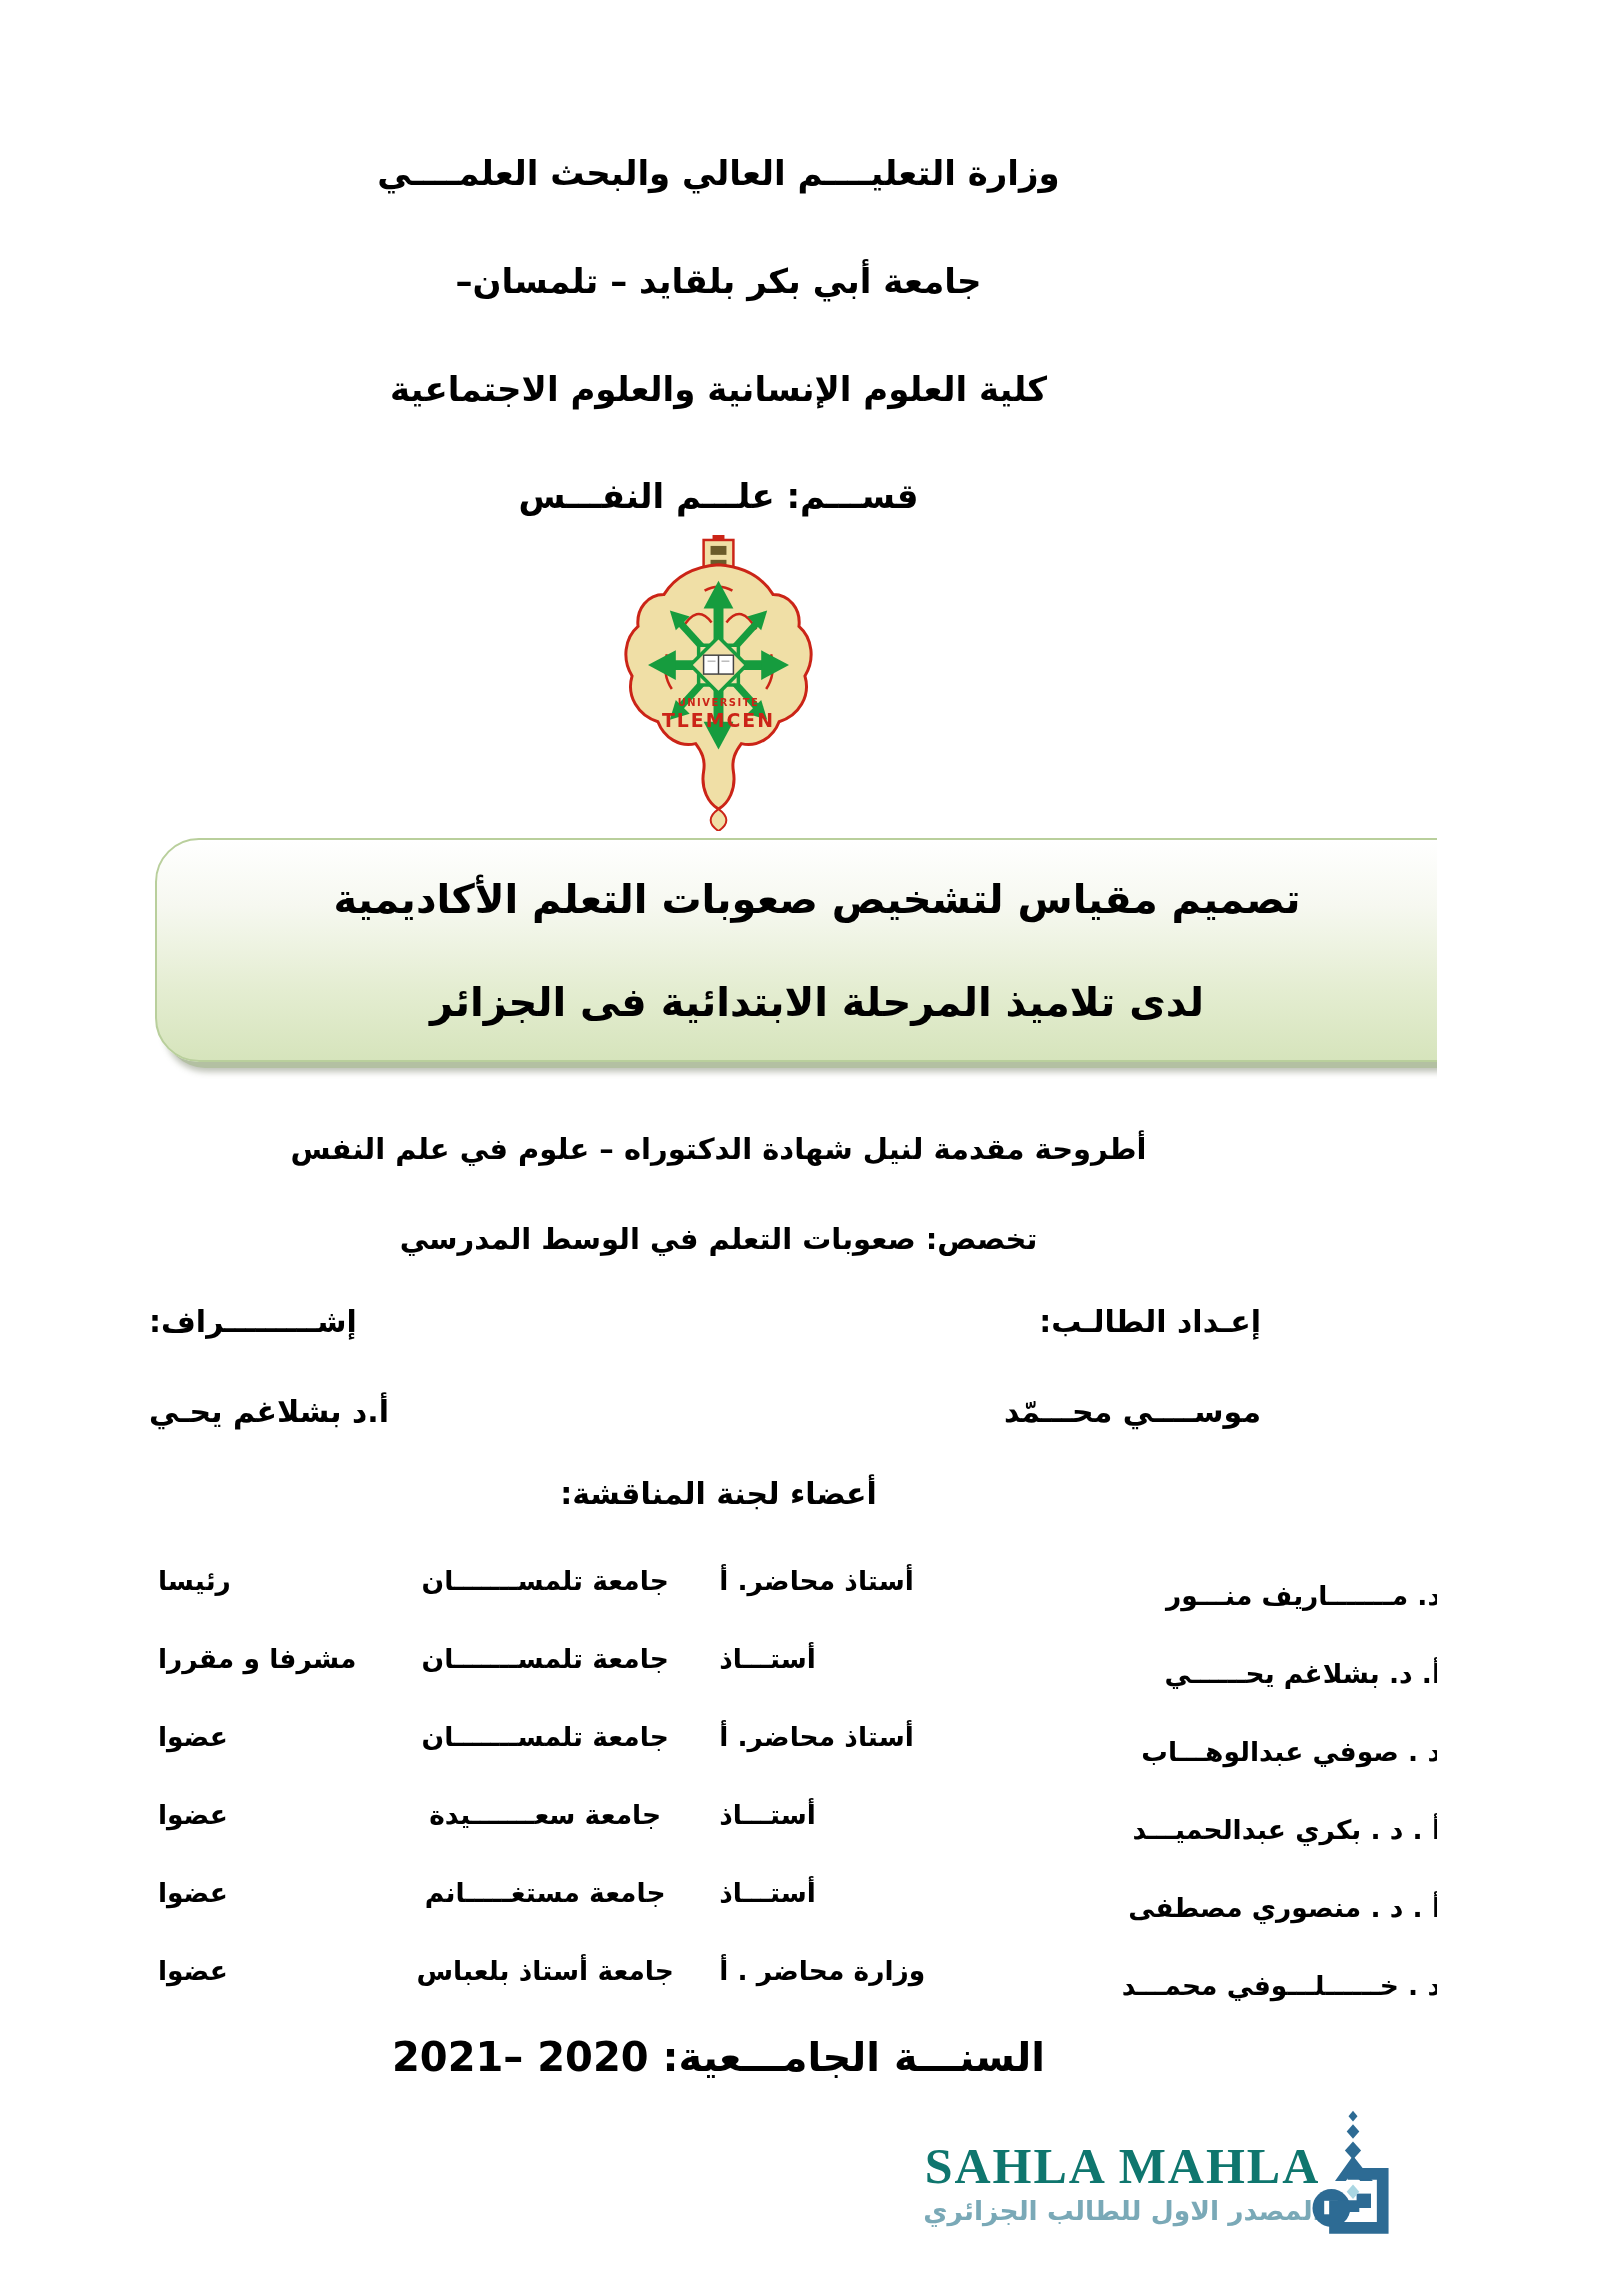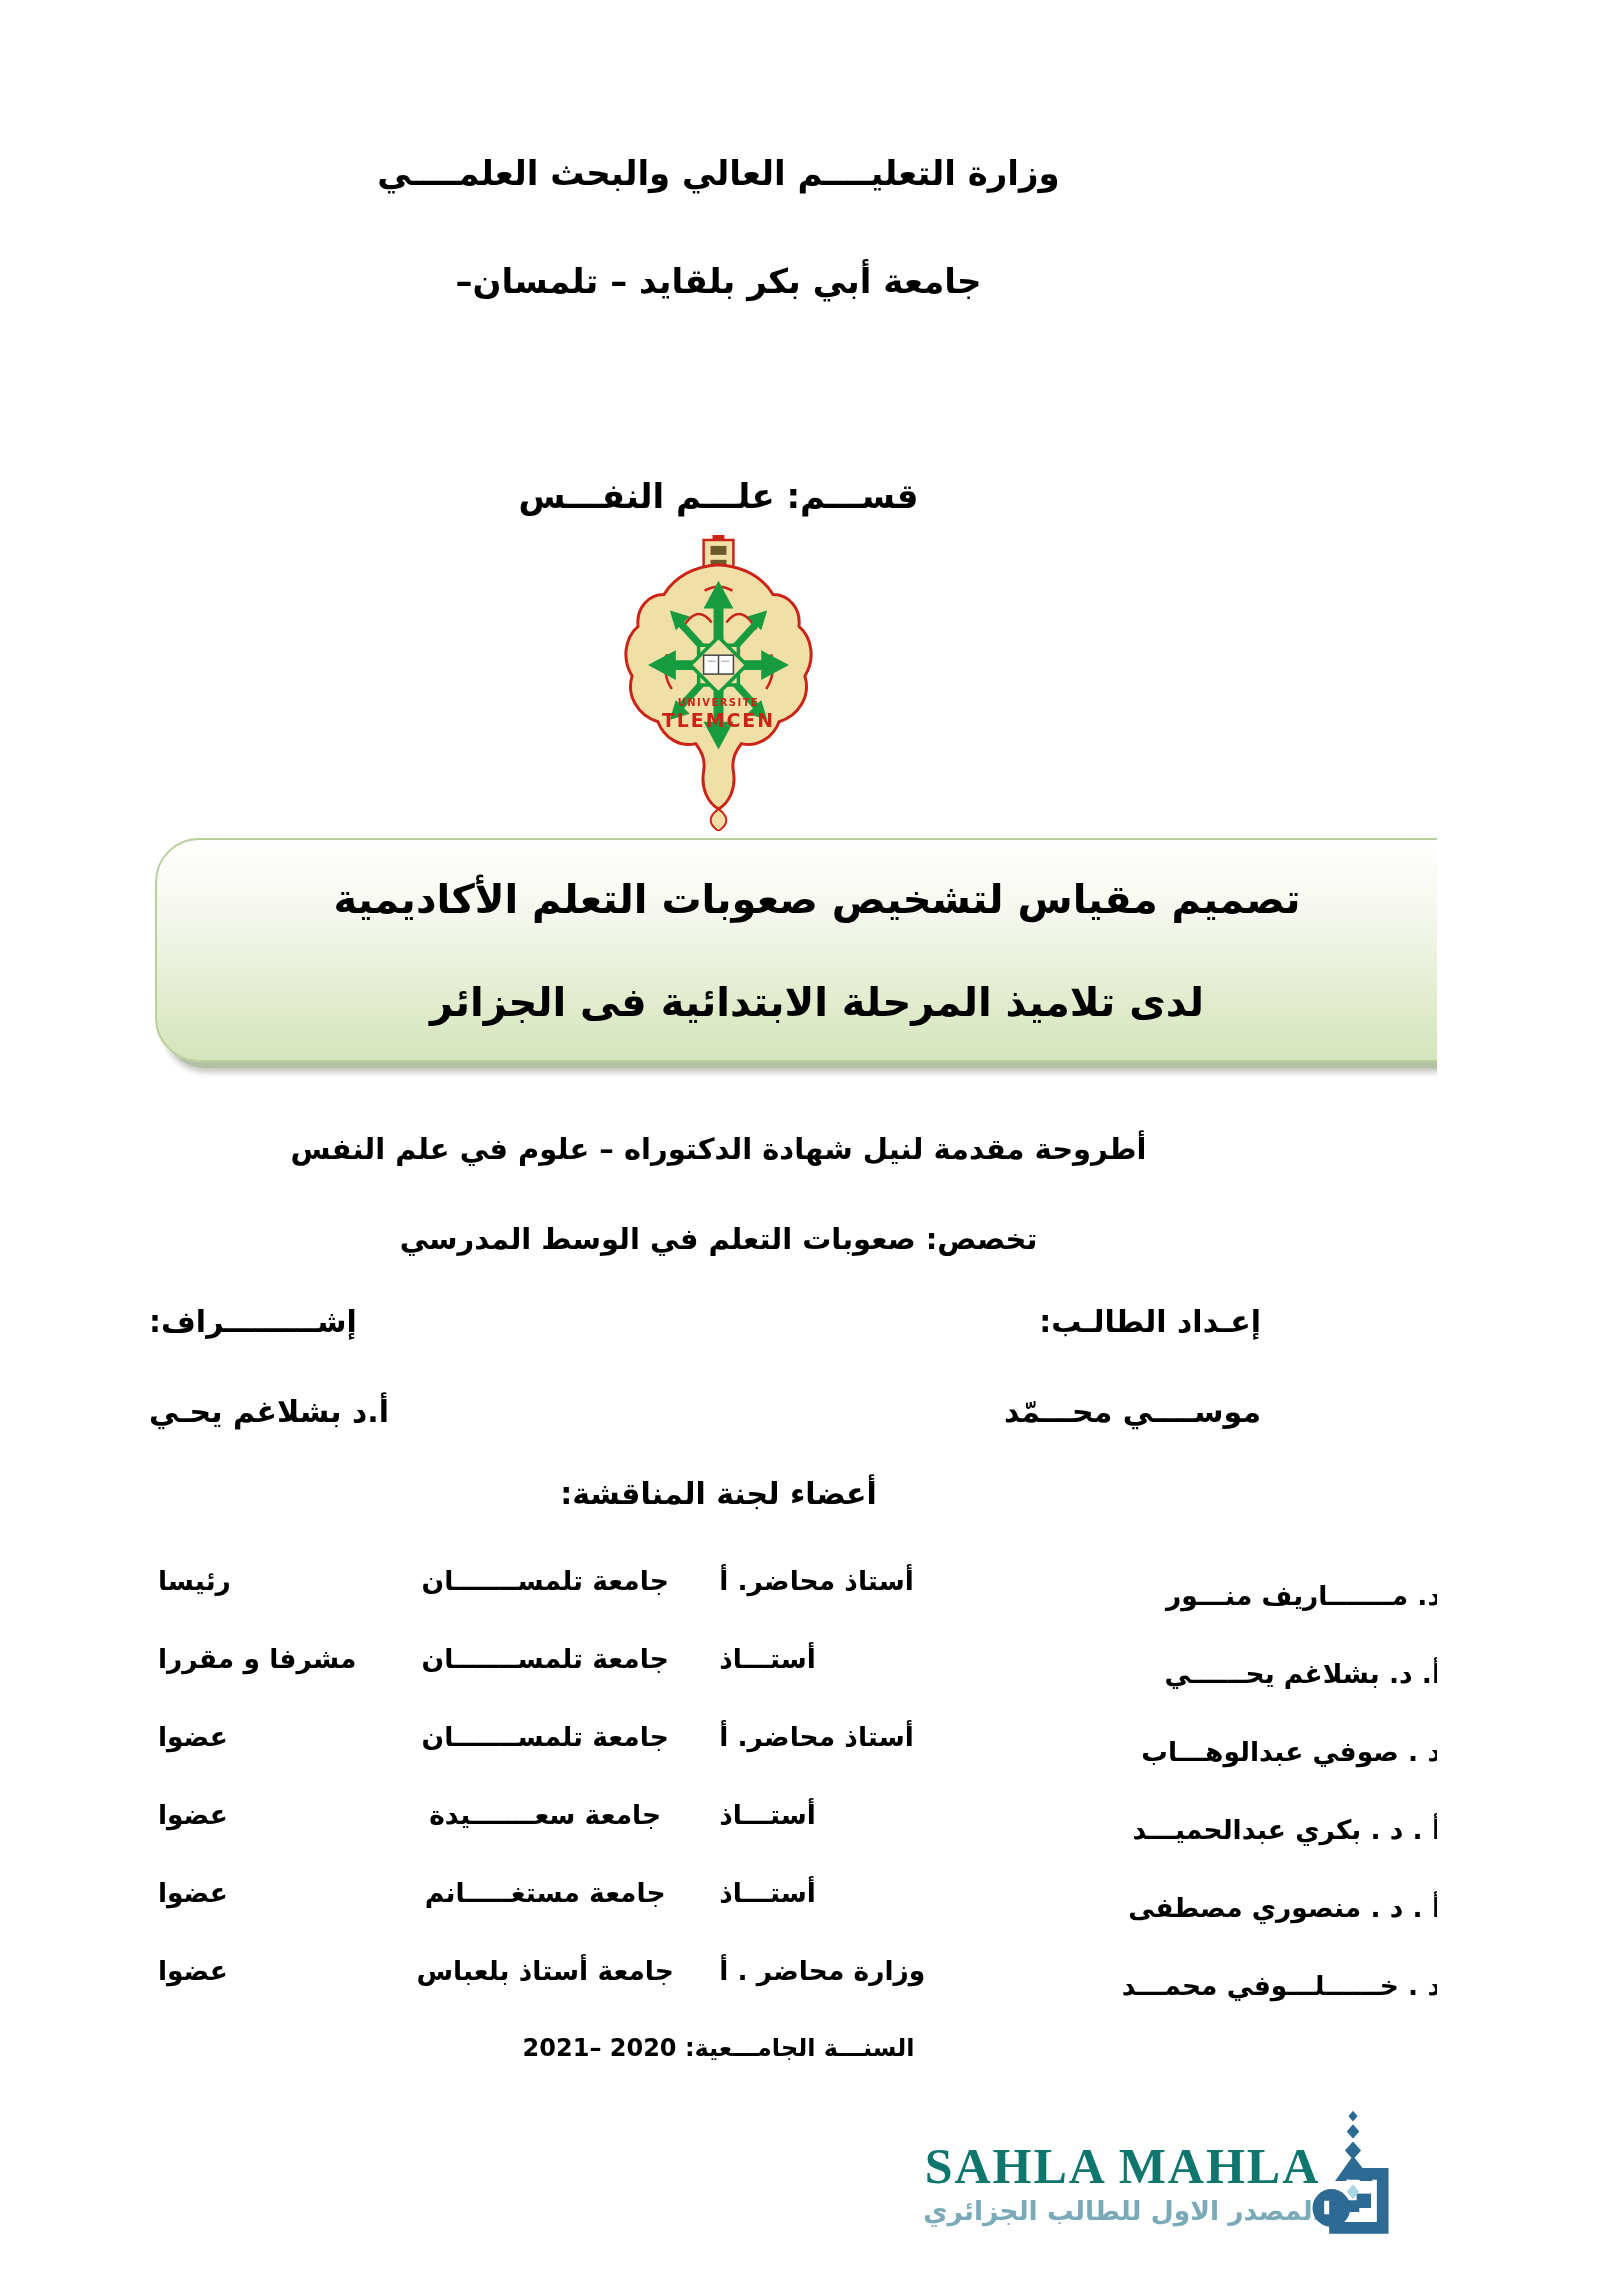--- a/index.html
+++ b/index.html
@@ -22,35 +22,36 @@
   .thesis-line{font-size:29px;}
   .prep-row{position:absolute;left:0;width:100%;box-sizing:border-box;
     padding-right:176px;padding-left:149px;display:flex;justify-content:space-between;font-size:30px;}
   .committee-heading{font-size:30px;}
   .committee{position:absolute;top:1541px;left:152px;width:1289px;display:grid;
     grid-template-columns:33% 23% 27% 17%;grid-auto-rows:78px;align-items:center;font-size:26.5px;}
   .c-name{text-align:right;white-space:nowrap;margin-top:31px;}
   .c-degree{text-align:left;white-space:nowrap;}
   .c-univ{text-align:center;white-space:nowrap;}
   .c-role{text-align:left;padding-left:5.9px;white-space:nowrap;}
-  .year-line{font-size:24px;}
+  .year-line{font-size:40px;}
   .footer-brand{position:absolute;top:2109px;right:39px;display:flex;direction:ltr;align-items:flex-start;}
   .fb-text{text-align:center;margin-top:31px;}
   .fb-word{font-family:"Liberation Serif",serif;font-weight:bold;font-size:50px;
     letter-spacing:2px;color:#0f766e;line-height:1.05;white-space:nowrap;}
   .fb-tag{font-size:26.5px;color:#7aa9b7;font-weight:bold;direction:rtl;margin-top:2px;white-space:nowrap;}
   .fb-icon{margin-left:-13.7px;margin-top:0;}
 </style>
 </head>
 <body>
 
 <div class="page">
 
   <div class="hline header-line" style="top:153px">وزارة التعليــــم العالي والبحث العلمــــي</div>
   <div class="hline header-line" style="top:261px">جامعة أبي بكر بلقايد – تلمسان–</div>
+  <div class="hline header-line" style="top:369px">كلية العلوم الإنسانية والعلوم الاجتماعية</div>
   <div class="hline header-line" style="top:476px">قســـم: علـــم النفـــس</div>
 
   <div class="logo-wrap">
     <svg viewBox="0 0 215 298" width="214" height="296">
 
       <rect x="101" y="0" width="12" height="7" fill="#cb2417"></rect>
       <rect x="92" y="5" width="30" height="42" fill="#f0dfa6" stroke="#cb2417" stroke-width="2.5"></rect>
       <rect x="99" y="11" width="16" height="9" fill="#6b5b2a"></rect>
       <rect x="99" y="25" width="16" height="13" fill="#6b5b2a"></rect>
 

